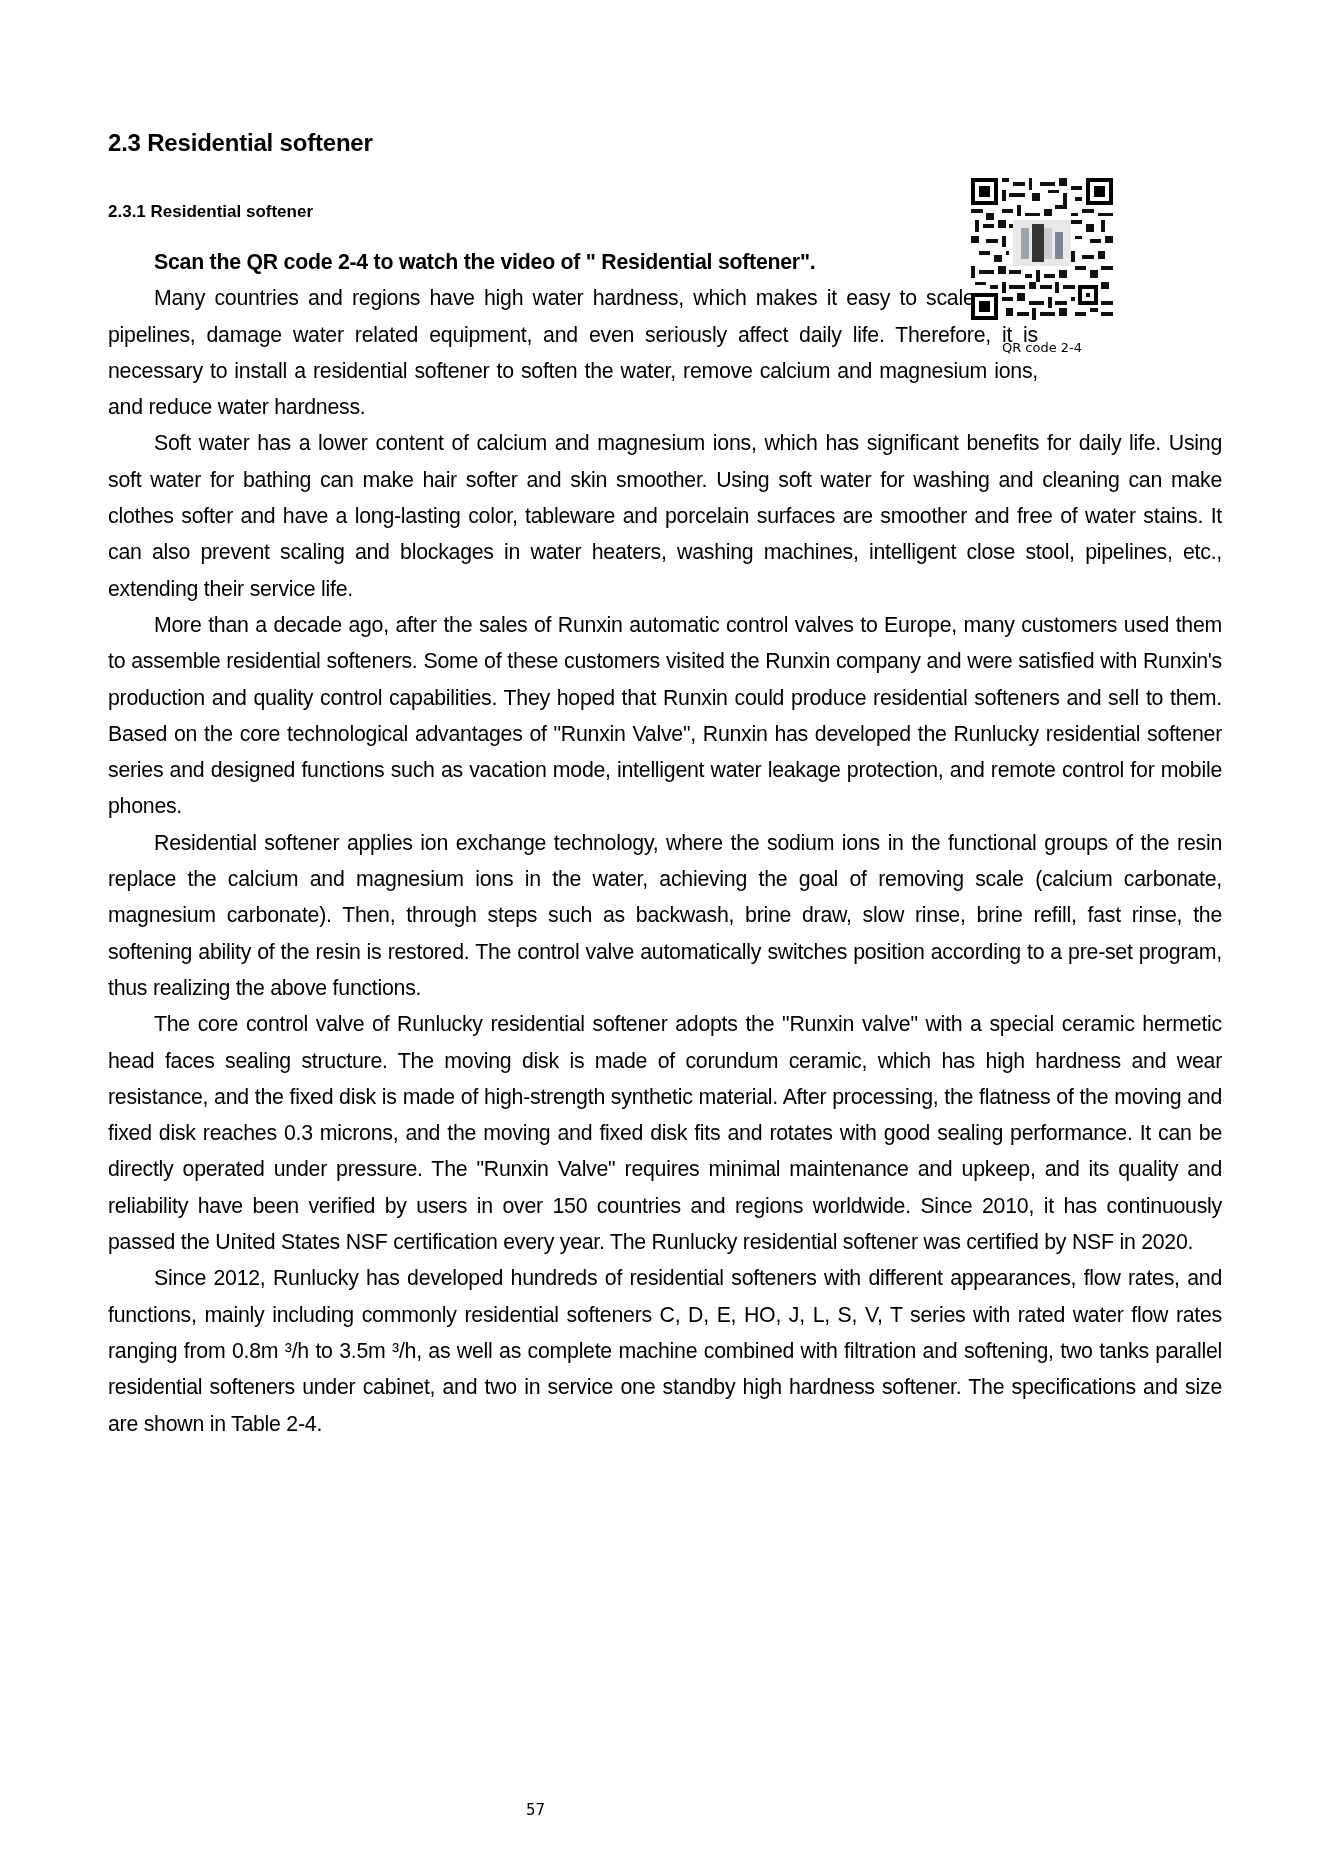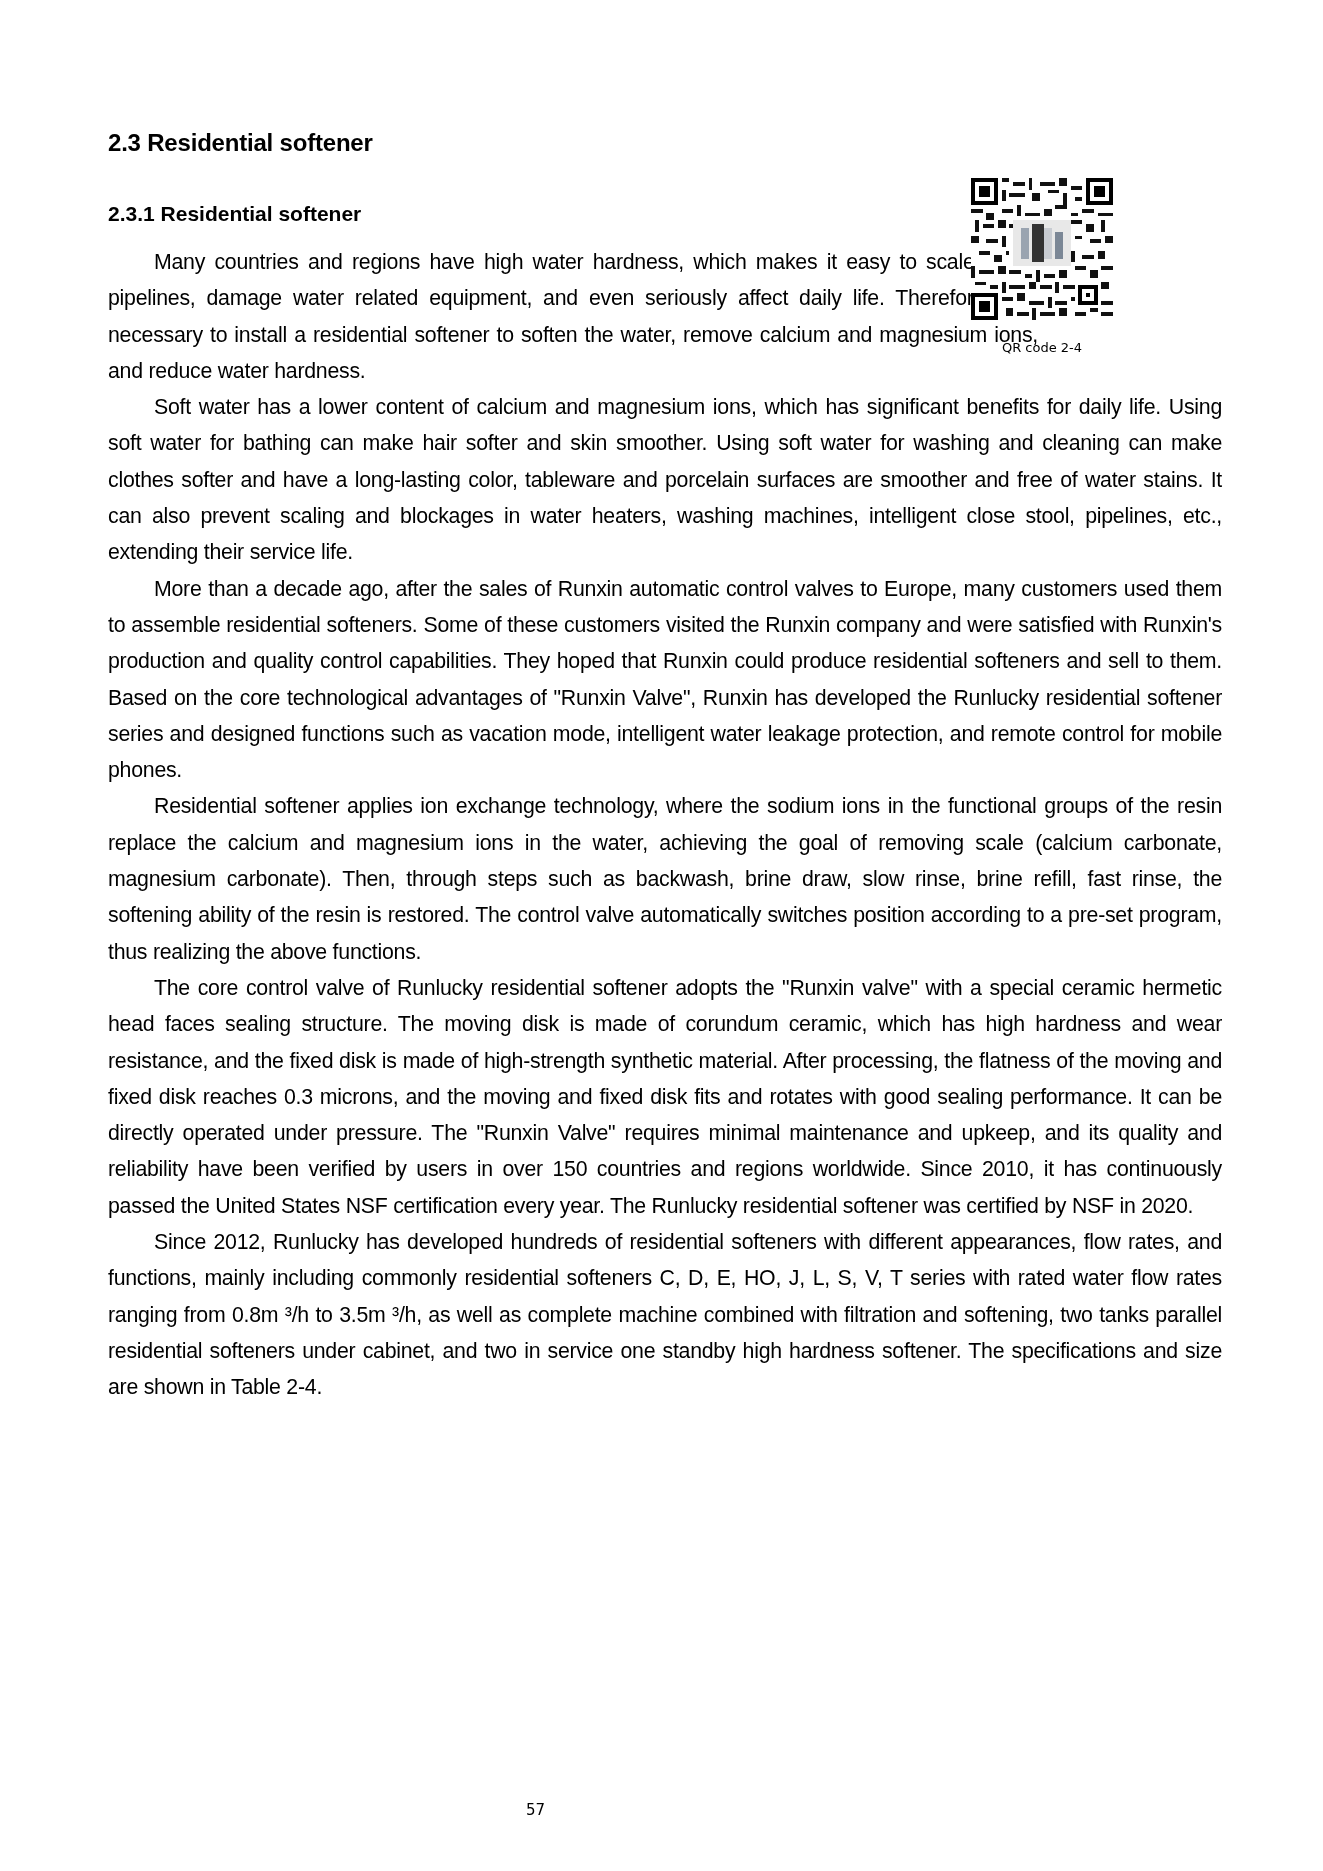--- a/index.html
+++ b/index.html
@@ -1,37 +1,38 @@
 <!DOCTYPE html>
 <html><head>
 <meta charset="utf-8">
 <style>
   html, body { margin: 0; padding: 0; background: #ffffff; }
   body { width: 1323px; height: 1871px; position: relative; overflow: hidden;
          font-family: "Liberation Sans", sans-serif; color: #000; }
   .page { position: absolute; left: 108px; top: 0; width: 1114px; }
   h2 { position: absolute; top: 129px; left: 0; margin: 0; font-size: 24px; font-weight: bold; letter-spacing: -0.2px; }
-  h3 { position: absolute; top: 202px; left: 0; margin: 0; font-size: 21px; font-weight: bold; }
+  h3 { position: absolute; top: 202px; left: 0; margin: 0; font-size: 17px; font-weight: bold; }
   .body-text { position: absolute; top: 244px; left: 0; width: 1114px; font-size: 21.3px; line-height: 36.3px; }
   .body-text p { margin: 0; text-align: justify; text-indent: 46px; letter-spacing: -0.25px; }
   .body-text p.narrow { width: 930px; }
   .lead { font-weight: bold; text-indent: 46px; margin: 0; width: 930px; letter-spacing: -0.1px; }
   .qr-wrap { position: absolute; left: 967px; top: 178px; width: 150px; text-align: center; }
   .qr { width: 148px; height: 142px; }
   .qr-caption { font-size: 13px; margin-top: 16px; font-family: "DejaVu Sans", sans-serif; }
   .page-number { position: absolute; top: 1801px; left: 0; width: 1071px; text-align: center; font-size: 15px; font-family: "DejaVu Sans", sans-serif; }
 </style>
 </head>
 <body>
 
 <div class="page">
   <h2>2.3 Residential softener</h2>
   <h3>2.3.1 Residential softener</h3>
 
   <div class="body-text">
+    <p class="lead">Scan the QR code 2-4 to watch the video of " Residential softener".</p>
     <p class="narrow">Many countries and regions have high water hardness, which makes it easy to scale, block pipelines, damage water related equipment, and even seriously affect daily life. Therefore, it is necessary to install a residential softener to soften the water, remove calcium and magnesium ions, and reduce water hardness.</p>
     <p>Soft water has a lower content of calcium and magnesium ions, which has significant benefits for daily life. Using soft water for bathing can make hair softer and skin smoother. Using soft water for washing and cleaning can make clothes softer and have a long-lasting color, tableware and porcelain surfaces are smoother and free of water stains. It can also prevent scaling and blockages in water heaters, washing machines, intelligent close stool, pipelines, etc., extending their service life.</p>
     <p>More than a decade ago, after the sales of Runxin automatic control valves to Europe, many customers used them to assemble residential softeners. Some of these customers visited the Runxin company and were satisfied with Runxin's production and quality control capabilities. They hoped that Runxin could produce residential softeners and sell to them. Based on the core technological advantages of "Runxin Valve", Runxin has developed the Runlucky residential softener series and designed functions such as vacation mode, intelligent water leakage protection, and remote control for mobile phones.</p>
     <p>Residential softener applies ion exchange technology, where the sodium ions in the functional groups of the resin replace the calcium and magnesium ions in the water, achieving the goal of removing scale (calcium carbonate, magnesium carbonate). Then, through steps such as backwash, brine draw, slow rinse, brine refill, fast rinse, the softening ability of the resin is restored. The control valve automatically switches position according to a pre-set program, thus realizing the above functions.</p>
     <p>The core control valve of Runlucky residential softener adopts the "Runxin valve" with a special ceramic hermetic head faces sealing structure. The moving disk is made of corundum ceramic, which has high hardness and wear resistance, and the fixed disk is made of high-strength synthetic material. After processing, the flatness of the moving and fixed disk reaches 0.3 microns, and the moving and fixed disk fits and rotates with good sealing performance. It can be directly operated under pressure. The "Runxin Valve" requires minimal maintenance and upkeep, and its quality and reliability have been verified by users in over 150 countries and regions worldwide. Since 2010, it has continuously passed the United States NSF certification every year. The Runlucky residential softener was certified by NSF in 2020.</p>
     <p>Since 2012, Runlucky has developed hundreds of residential softeners with different appearances, flow rates, and functions, mainly including commonly residential softeners C, D, E, HO, J, L, S, V, T series with rated water flow rates ranging from 0.8m ³/h to 3.5m ³/h, as well as complete machine combined with filtration and softening, two tanks parallel residential softeners under cabinet, and two in service one standby high hardness softener. The specifications and size are shown in Table 2-4.</p>
   </div>
 </div>
 
 <div class="qr-wrap">

